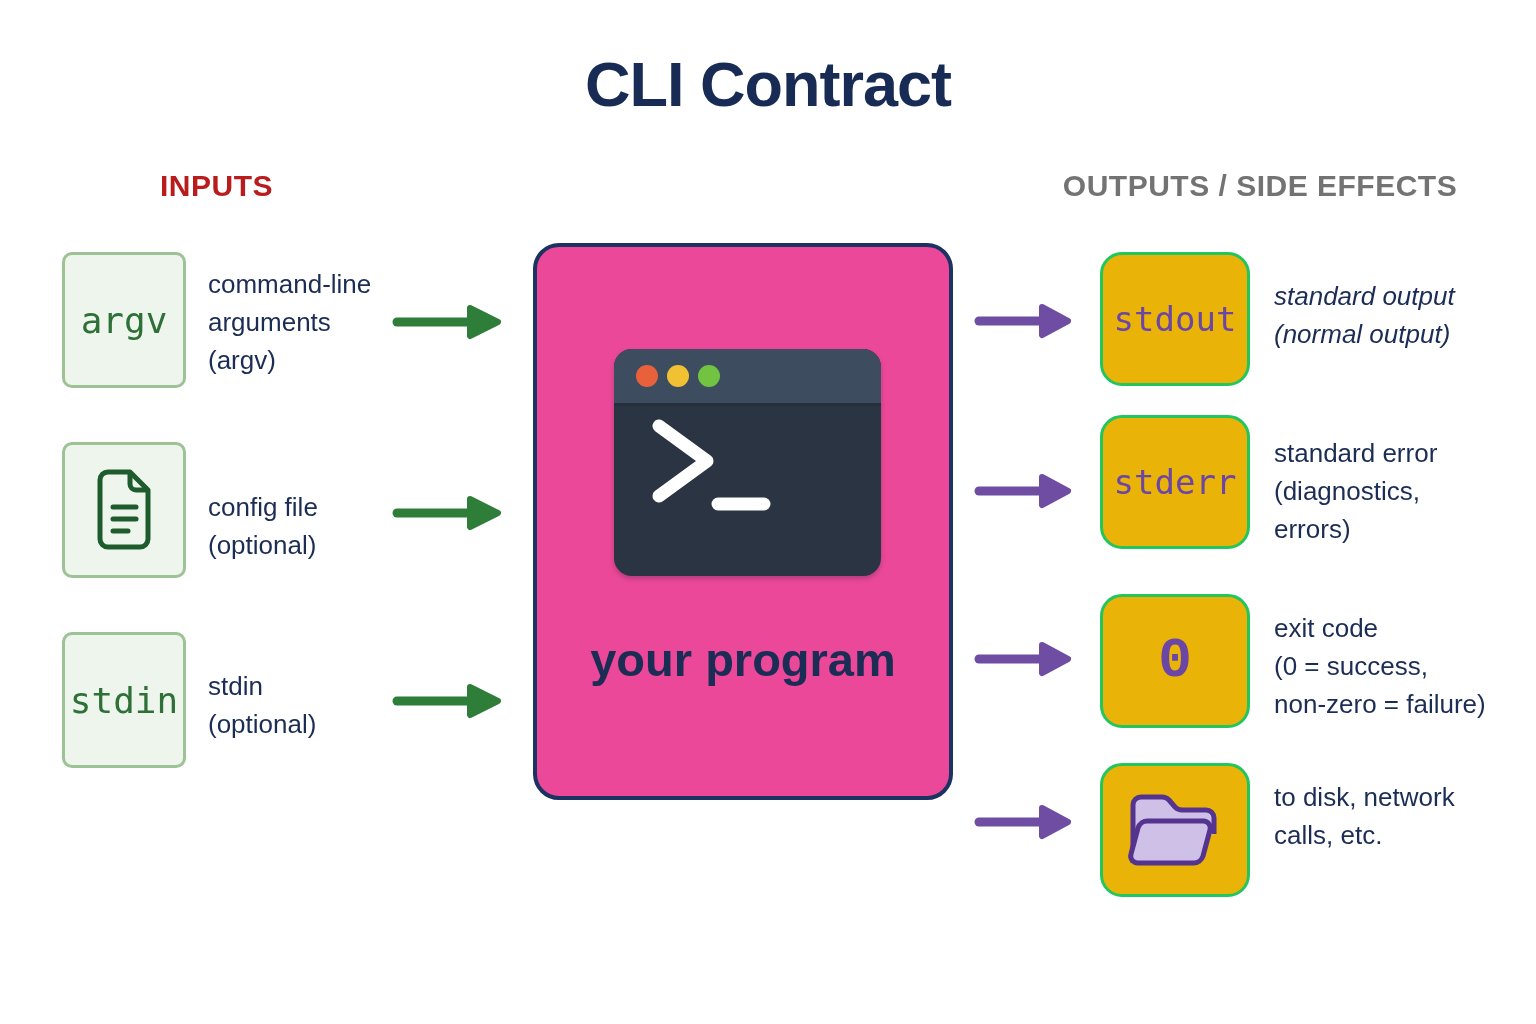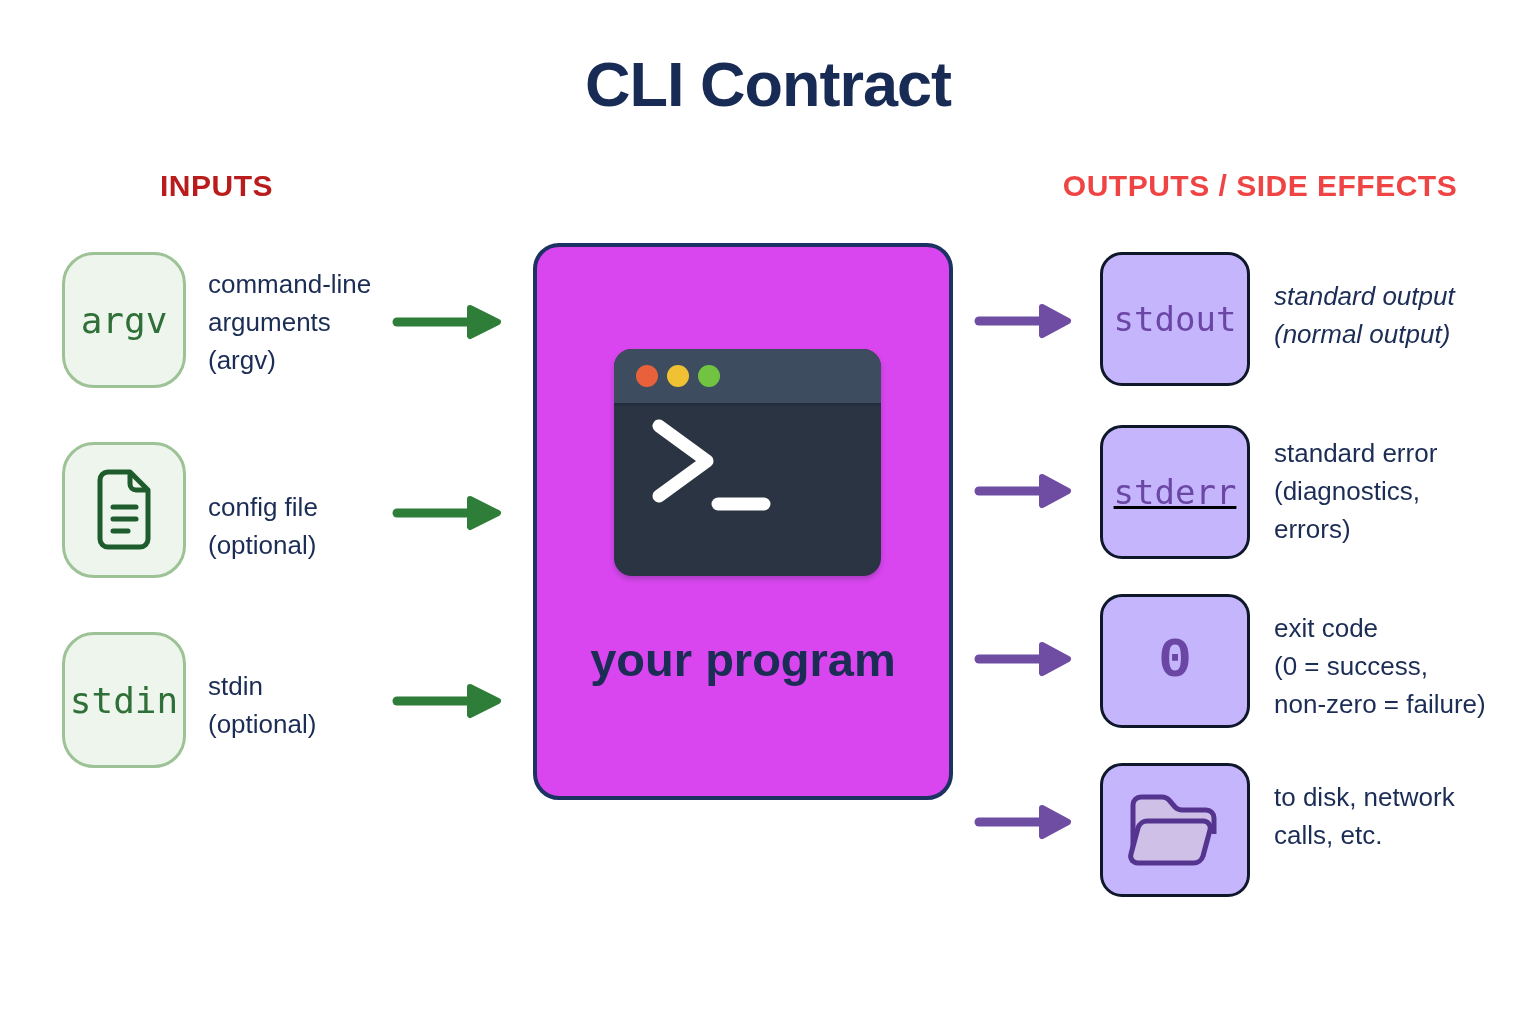--- a/index.html
+++ b/index.html
@@ -2,32 +2,32 @@
 <html><head>
 <meta charset="utf-8">
 <style>
   html,body{margin:0;padding:0;background:#ffffff;}
   .canvas{position:relative;width:1536px;height:956px;background:#ffffff;overflow:hidden;
           font-family:"Liberation Sans",sans-serif;}
   .title{position:absolute;left:0;right:0;top:48px;margin:0;text-align:center;
          font-size:63px;font-weight:bold;letter-spacing:-1px;color:#172b55;}
   .heading{position:absolute;font-size:30px;font-weight:bold;letter-spacing:.5px;}
   .heading.green{left:160px;top:169px;color:#b91c1c;}
-  .heading.purple{left:1060px;top:169px;width:400px;text-align:center;color:#ef4444;}
+  .heading.purple{left:1060px;top:169px;width:400px;text-align:center;color:#737373;}
   .chip{position:absolute;display:flex;align-items:center;justify-content:center;box-sizing:border-box;}
-  .chip.green{width:124px;height:136px;background:#eef5ec;border:3px solid #9dc296;border-radius:32px;}
-  .chip.purple{width:150px;height:134px;background:#c4b5fd;border:3px solid #0f172a;border-radius:22px;}
+  .chip.green{width:124px;height:136px;background:#eef5ec;border:3px solid #9dc296;border-radius:10px;}
+  .chip.purple{width:150px;height:134px;background:#eab308;border:3px solid #22c55e;border-radius:22px;}
   .mono{font-family:"DejaVu Sans Mono","Liberation Mono",monospace;}
   .green-text{color:#2e7038;font-size:36px;}
   .purple-text{color:#6b46a5;font-size:34px;}
   .zero-text{color:#6b46a5;font-size:56px;font-weight:bold;font-family:"Liberation Mono",monospace;}
   .label{position:absolute;font-size:26px;line-height:38px;color:#1b2c55;}
   .arrow{position:absolute;}
   .program-box{position:absolute;left:533px;top:243px;width:420px;height:557px;box-sizing:border-box;
-               background:#d946ef;border:4px solid #1c3263;border-radius:26px;}
+               background:#ec4899;border:4px solid #1c3263;border-radius:26px;}
   .terminal{position:absolute;left:77px;top:102px;width:267px;height:227px;background:#2a3442;
             border-radius:18px;overflow:hidden;box-shadow:0 3px 5px rgba(20,30,50,.25);}
   .terminal-bar{position:absolute;left:0;top:0;right:0;height:57px;background:#3e4c60;
                 border-bottom:3px solid #242e3c;display:flex;align-items:center;gap:9px;padding-left:22px;box-sizing:border-box;}
   .dot{width:22px;height:22px;border-radius:50%;display:inline-block;}
   .dot.red{background:#e8613a;}
   .dot.yellow{background:#f0c233;}
   .dot.green{background:#72c342;}
   .prompt-svg{position:absolute;left:0;top:57px;width:267px;height:170px;}
   .program-label{position:absolute;left:0;right:0;top:385px;text-align:center;
@@ -110,21 +110,21 @@
   </div>
   <div class="label" style="left:1274px;top:277px;font-style:italic;">
     <div>standard output</div>
     <div>(normal output)</div>
   </div>
 
   <svg class="arrow" style="left:974px;top:469px;" width="100" height="44" viewBox="0 0 100 44">
     <line x1="5" y1="22" x2="70" y2="22" stroke="#6f4da3" stroke-width="9" stroke-linecap="round"></line>
     <path d="M68 8 L94 22 L68 36 Z" fill="#6f4da3" stroke="#6f4da3" stroke-width="6" stroke-linejoin="round"></path>
   </svg>
-  <div class="chip purple" style="left:1100px;top:425px;text-decoration:underline;">
+  <div class="chip purple" style="left:1100px;top:415px;">
     <span class="mono purple-text">stderr</span>
   </div>
   <div class="label" style="left:1274px;top:434px;">
     <div>standard error</div>
     <div>(diagnostics,</div>
     <div>errors)</div>
   </div>
 
   <svg class="arrow" style="left:974px;top:637px;" width="100" height="44" viewBox="0 0 100 44">
     <line x1="5" y1="22" x2="70" y2="22" stroke="#6f4da3" stroke-width="9" stroke-linecap="round"></line>

